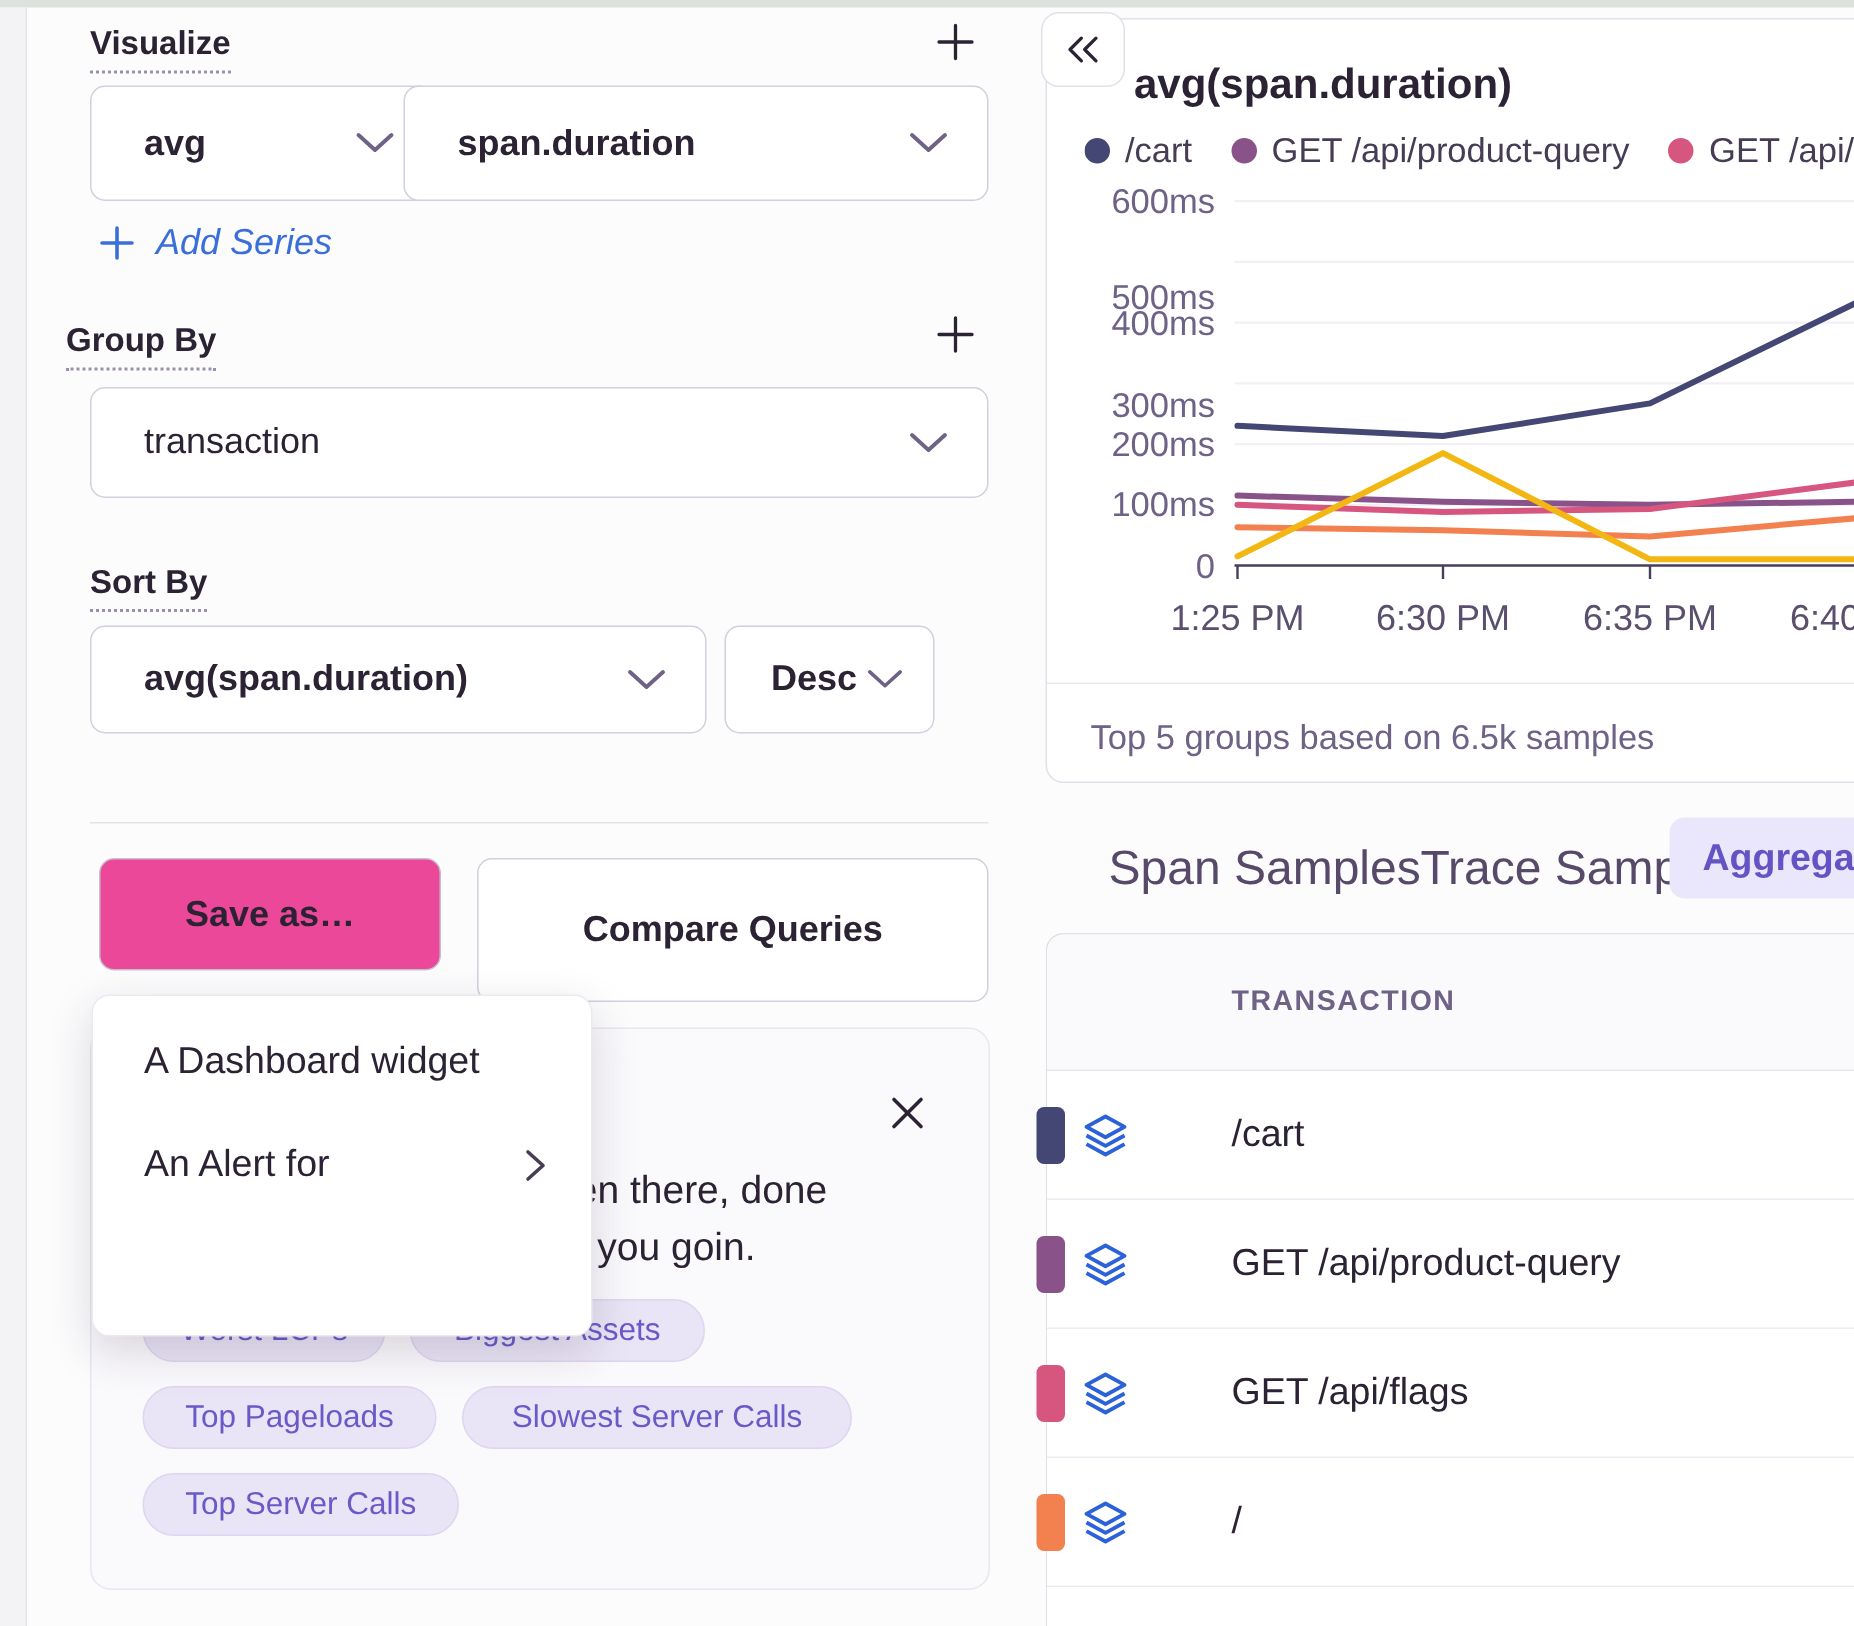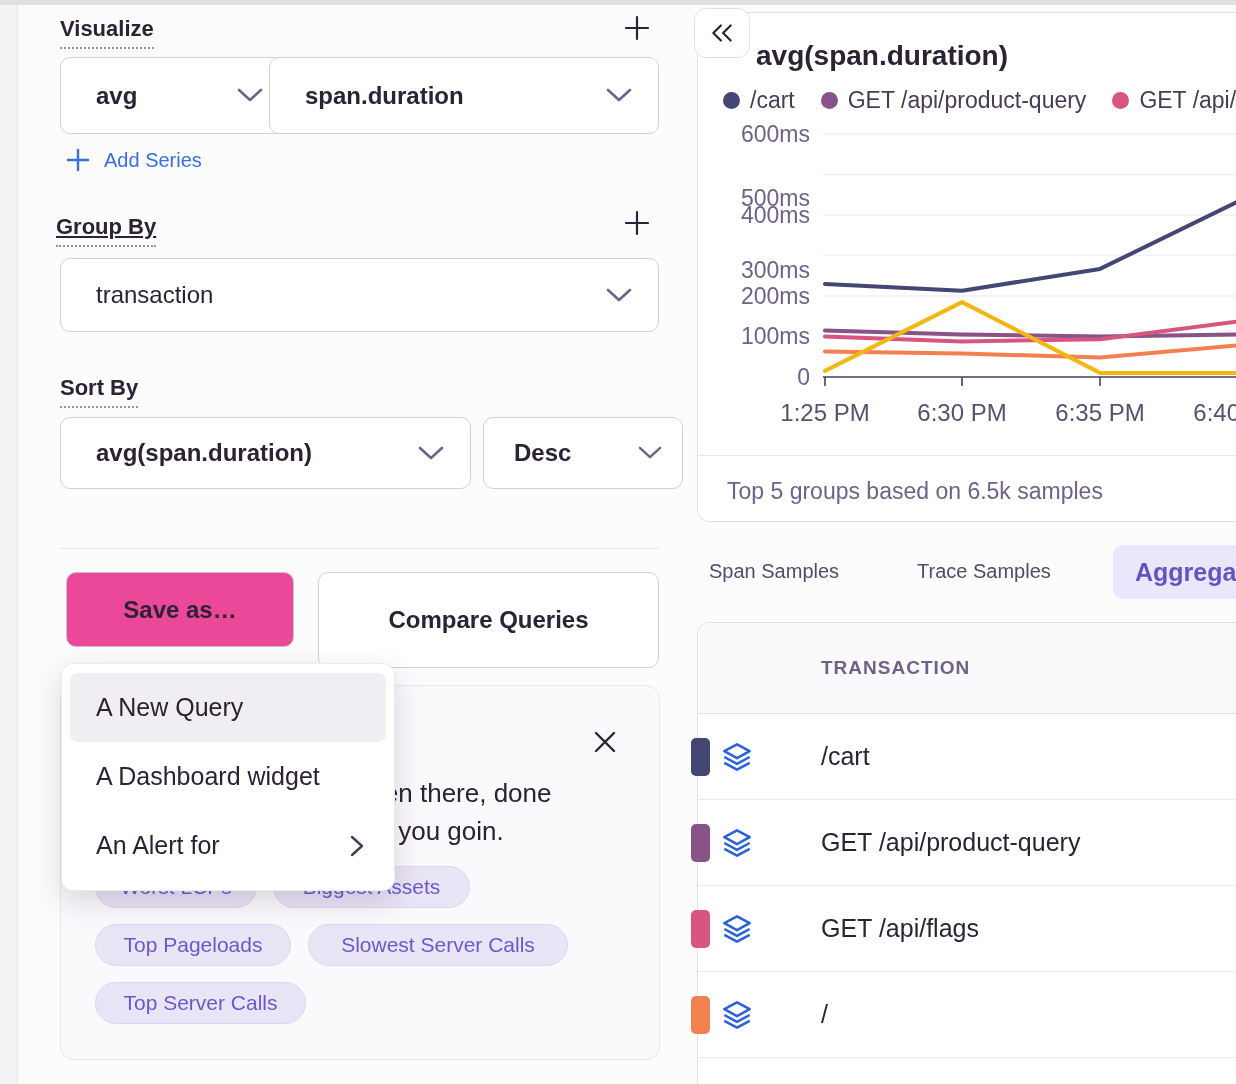--- a/index.html
+++ b/index.html
@@ -23,21 +23,21 @@
   .plus-btn { width:30px; height:30px; display:flex; align-items:center; justify-content:center; cursor:pointer; }
 
   .select {
     background:#fff; border:1px solid #d4cedd; border-radius:10px;
     display:flex; align-items:center; justify-content:space-between;
     padding:0 26px 0 35px; cursor:pointer;
   }
   .select .val { font-size:24px; color:#2b2233; }
   .bold { font-weight:bold; }
 
-  .link-blue { color:#3a6fd9; font-size:20px; font-weight:500; display:flex; align-items:center; gap:14px; cursor:pointer; }
+  .link-blue { color:#3a6fd9; font-size:24px; font-weight:500; display:flex; align-items:center; gap:14px; cursor:pointer;font-style:italic; }
 
   .divider { background:#e5e1e9; height:1px; }
 
   .btn {
     border-radius:10px; display:flex; align-items:center; justify-content:center;
     font-size:24px; font-weight:bold; color:#2b2233; cursor:pointer;
   }
   .btn.gray { background:#ec4899; border:1px solid #c6bfd1; }
   .btn.white { background:#fff; border:1px solid #d4cedd; }
 
@@ -73,21 +73,21 @@
   .legend-item { display:flex; align-items:center; gap:10px; flex:0 0 auto; cursor:pointer; }
   .legend-dot { width:17px; height:17px; border-radius:50%; flex:0 0 auto; }
   .legend-label { font-size:23px; color:#463c54; white-space:nowrap; }
 
   .ytick { width:120px; left:690px; text-align:right; font-size:23px; color:#6f6287; height:28px; line-height:28px; }
   .xtick { width:110px; text-align:center; top:398px; font-size:24px; color:#5b4f6e; height:30px; line-height:30px; }
 
   .chart-footer-divider { left:698px; top:455px; width:538px; height:1px; background:#eae7ee; }
   .chart-footer { left:727px; top:478px; font-size:23px; color:#6f6287; white-space:nowrap; }
 
-  .tab { top:560px; font-size:20px; font-weight:500; color:#57496a; cursor:pointer; white-space:nowrap; }
+  .tab { top:560px; font-size:32px; font-weight:500; color:#57496a; cursor:pointer; white-space:nowrap;margin-left:30px; }
   .tab-pill {
     left:1113px; top:545px; height:54px; padding:0 22px; background:#eae6fb; border-radius:10px;
     display:flex; align-items:center; font-size:25px; font-weight:bold; color:#6454c3; cursor:pointer; white-space:nowrap;
   }
 
   .table-card { left:697px; top:622px; width:560px; height:462px; border-radius:12px 12px 0 0; border-bottom:none; }
   .thead {
     position:relative; height:91px; background:#faf9fb; border-bottom:1px solid #e6e2ea;
     border-radius:12px 12px 0 0; display:flex; align-items:center; cursor:pointer;
   }
@@ -126,41 +126,41 @@
     </svg>
 </div>
 
 <div class="abs link-blue" style="left:66px; top:148px;">
   <svg width="24" height="24" viewBox="0 0 24 24">
       <path d="M12 2 V22 M2 12 H22" stroke="#3a6fd9" stroke-width="2.4" fill="none" stroke-linecap="round"></path>
     </svg>
   <span>Add Series</span>
 </div>
 
-<div class="abs section-label" style="left:56px; top:214px;text-decoration:underline;">Group By</div>
+<div class="abs section-label" style="left:44px; top:214px;">Group By</div>
 <div class="abs plus-btn" style="left:622px; top:208px;">
   <svg width="28" height="28" viewBox="0 0 28 28">
       <path d="M14 3 V25 M3 14 H25" stroke="#2b2233" stroke-width="2.2" fill="none" stroke-linecap="round"></path>
     </svg>
 </div>
 <div class="abs select" style="left:60px; top:258px; width:599px; height:74px;">
   <span class="val">transaction</span>
   <svg width="26" height="15" viewBox="0 0 26 15">
       <polyline points="2,2 13,12 24,2" stroke="#6f6287" stroke-width="2.6" fill="none" stroke-linecap="round" stroke-linejoin="round"></polyline>
     </svg>
 </div>
 
 <div class="abs section-label" style="left:60px; top:375px;">Sort By</div>
 <div class="abs select" style="left:60px; top:417px; width:411px; height:72px;">
   <span class="val bold">avg(span.duration)</span>
   <svg width="26" height="15" viewBox="0 0 26 15">
       <polyline points="2,2 13,12 24,2" stroke="#6f6287" stroke-width="2.6" fill="none" stroke-linecap="round" stroke-linejoin="round"></polyline>
     </svg>
 </div>
-<div class="abs select" style="left:483px; top:417px; width:200px; height:72px; padding:0 20px 0 30px;text-align:center;">
+<div class="abs select" style="left:483px; top:417px; width:140px; height:72px; padding:0 20px 0 30px;text-align:center;">
   <span class="val bold">Desc</span>
   <svg width="24" height="14" viewBox="0 0 26 15">
       <polyline points="2,2 13,12 24,2" stroke="#6f6287" stroke-width="2.6" fill="none" stroke-linecap="round" stroke-linejoin="round"></polyline>
     </svg>
 </div>
 
 <div class="abs divider" style="left:60px; top:548px; width:599px;"></div>
 
 <div class="abs btn gray" style="left:66px; top:572px; width:228px; height:75px;">Save as…</div>
 <div class="abs btn white" style="left:318px; top:572px; width:341px; height:96px;">Compare Queries</div>
@@ -174,23 +174,20 @@
 <div class="abs callout-text nowrap" style="left:352px; top:778px;">Been there, done</div>
 <div class="abs callout-text nowrap" style="left:297px; top:816px;">that, get you goin.</div>
 
 <div class="chip" style="left:95px;  top:866px; width:162px;">Worst LCPs</div>
 <div class="chip" style="left:273px; top:866px; width:197px;">Biggest Assets</div>
 <div class="chip" style="left:95px;  top:924px; width:196px;">Top Pageloads</div>
 <div class="chip" style="left:308px; top:924px; width:260px;">Slowest Server Calls</div>
 <div class="chip" style="left:95px;  top:982px; width:211px;">Top Server Calls</div>
 
 <div class="abs menu" style="left:61px; top:663px; width:334px; height:228px;">
-  <div class="menu-item hl">
-    <span>A New Query</span>
-  </div>
   <div class="menu-item">
     <span>A Dashboard widget</span>
   </div>
   <div class="menu-item">
     <span>An Alert for</span>
     <svg width="14" height="24" viewBox="0 0 14 24">
         <polyline points="2,3 12,12 2,21" stroke="#463c54" stroke-width="2.4" fill="none" stroke-linecap="round" stroke-linejoin="round"></polyline>
       </svg>
   </div>
 </div>

